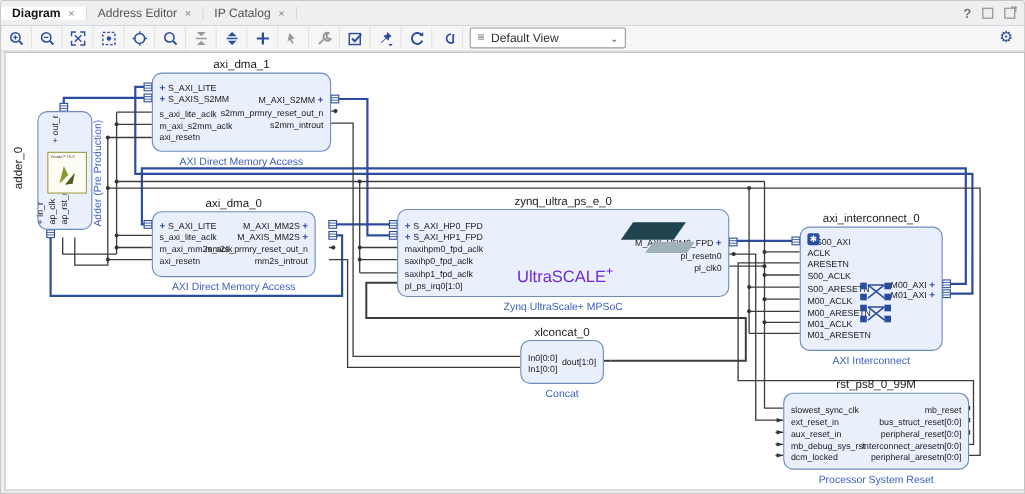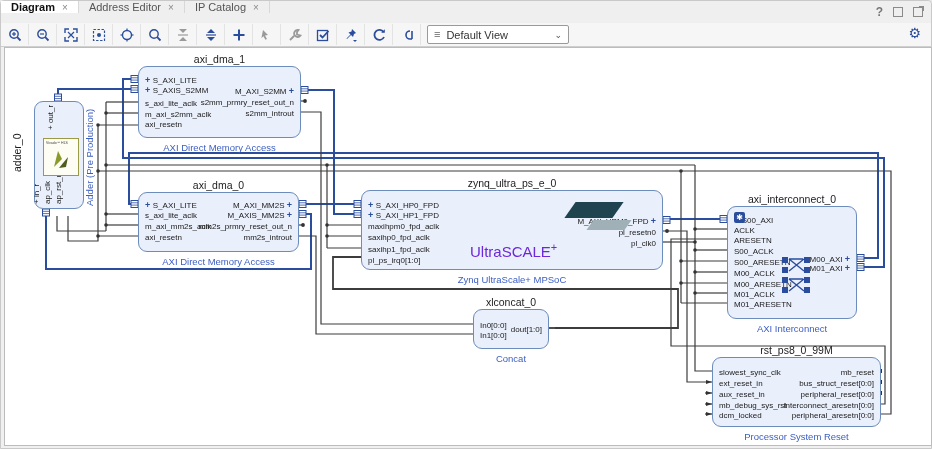--- a/index.html
+++ b/index.html
@@ -1,19 +1,19 @@
 <!DOCTYPE html>
 <html><head>
 <meta charset="utf-8">
 <style>
   html,body{margin:0;padding:0;width:932px;height:449px;overflow:hidden;
     font-family:"Liberation Sans",sans-serif;background:#e8e8e8;}
   #window{position:absolute;inset:0;background:#f0f0f0;border:1px solid #c9c9c9;border-radius:4px 4px 0 0;}
   
-  #tabbar{position:absolute;left:0;top:0;right:0;height:22px;background:#efefef;border-bottom:7px solid #0c4a6e;display:flex;align-items:flex-start;border-radius:4px 4px 0 0;}
+  #tabbar{position:absolute;left:0;top:0;right:0;height:22px;background:#efefef;border-bottom:7px solid #0c4a6e;display:flex;align-items:center;border-radius:4px 4px 0 0;}
   .tab{display:flex;align-items:center;gap:7px;padding:0 10px;font-size:11px;color:#555;border-right:1px solid #d8d8d8;cursor:default;}
   .tab.active{background:#ffffff;color:#111;font-weight:bold;}
   .tab .x{color:#8a8a8a;font-size:10px;font-weight:normal;}
   #winctl{position:absolute;right:8px;top:0;height:22px;display:flex;align-items:center;gap:10px;color:#777;}
   #winctl .q{font-size:12px;font-weight:bold;}
   .sq{width:8px;height:8px;border:1.4px solid #8a8a8a;display:inline-block;}
   .sq2{width:8px;height:8px;border:1.4px solid #8a8a8a;display:inline-block;position:relative;}
   .sq2:before{content:"";position:absolute;right:-2px;top:-2px;width:4px;height:4px;border-top:1.4px solid #8a8a8a;border-right:1.4px solid #8a8a8a;}
   
   #toolbar{position:absolute;left:0;top:22px;right:0;height:23px;background:#f6f6f6;border-bottom:1px solid #cfcfcf;display:flex;align-items:center;}
@@ -322,21 +322,21 @@
         <div class="btype" style="top: 75px;">AXI Direct Memory Access</div>
         <div class="prow" style="left: 6px; top: 9px;"><span><span class="plus">+ </span><span>S_AXI_LITE</span></span></div>
         <div class="prow" style="left: 6px; top: 19px;"><span><span class="plus">+ </span><span>S_AXIS_S2MM</span></span></div>
         <div class="prow" style="left: 6px; top: 32px;"><span><span>s_axi_lite_aclk</span></span></div>
         <div class="prow" style="left: 6px; top: 43px;"><span><span>m_axi_s2mm_aclk</span></span></div>
         <div class="prow" style="left: 6px; top: 53px;"><span><span>axi_resetn</span></span></div>
         <div class="prow" style="right: 6px; top: 20px;"><span><span>M_AXI_S2MM </span><span class="plus">+ </span></span></div>
         <div class="prow" style="right: 6px; top: 31px;"><span><span>s2mm_prmry_reset_out_n</span></span></div>
         <div class="prow" style="right: 6px; top: 42px;"><span><span>s2mm_introut</span></span></div>
       </div>
-      <div class="block" style="left: 137px; top: 191px; width: 161px; height: 60px;">
+      <div class="block" style="left: 137px; top: 191px; width: 149px; height: 60px;">
         <div class="btitle">axi_dma_0</div>
         <div class="btype" style="top: 63px;">AXI Direct Memory Access</div>
         <div class="prow" style="left: 6px; top: 8px;"><span><span class="plus">+ </span><span>S_AXI_LITE</span></span></div>
         <div class="prow" style="left: 6px; top: 18px;"><span><span>s_axi_lite_aclk</span></span></div>
         <div class="prow" style="left: 6px; top: 29px;"><span><span>m_axi_mm2s_aclk</span></span></div>
         <div class="prow" style="left: 6px; top: 40px;"><span><span>axi_resetn</span></span></div>
         <div class="prow" style="right: 6px; top: 8px;"><span><span>M_AXI_MM2S </span><span class="plus">+ </span></span></div>
         <div class="prow" style="right: 6px; top: 18px;"><span><span>M_AXIS_MM2S </span><span class="plus">+ </span></span></div>
         <div class="prow" style="right: 6px; top: 29px;"><span><span>mm2s_prmry_reset_out_n</span></span></div>
         <div class="prow" style="right: 6px; top: 40px;"><span><span>mm2s_introut</span></span></div>

